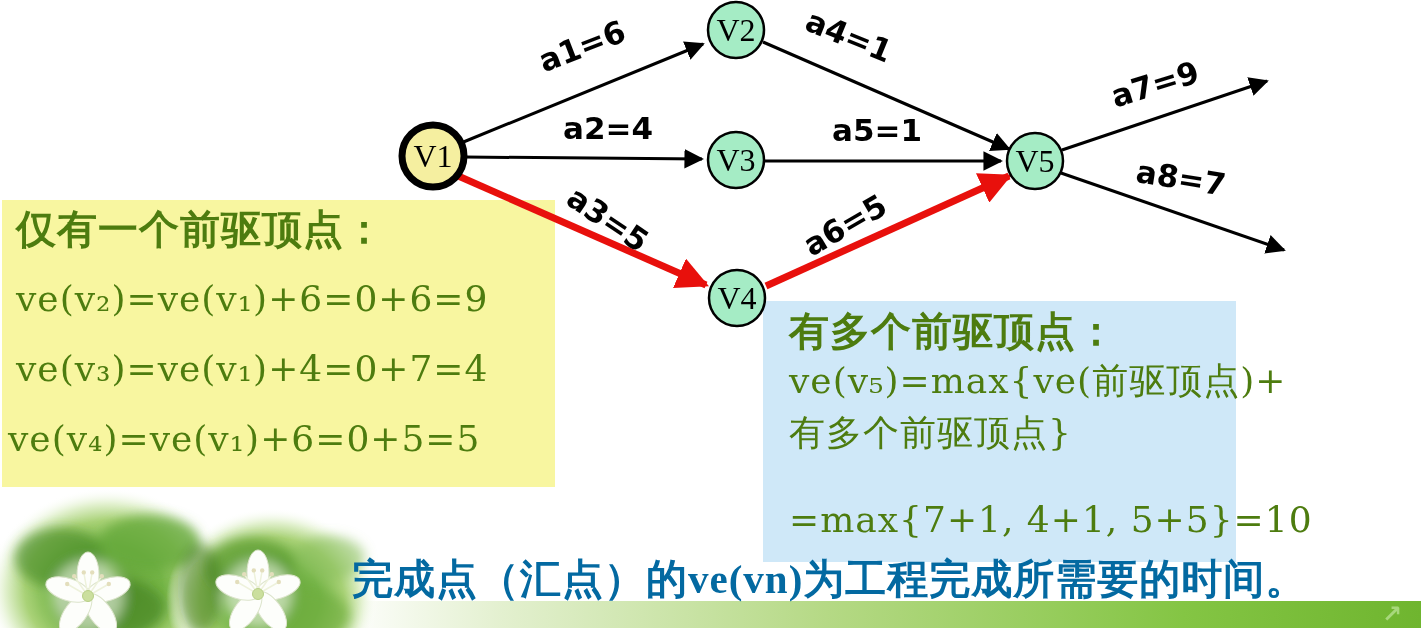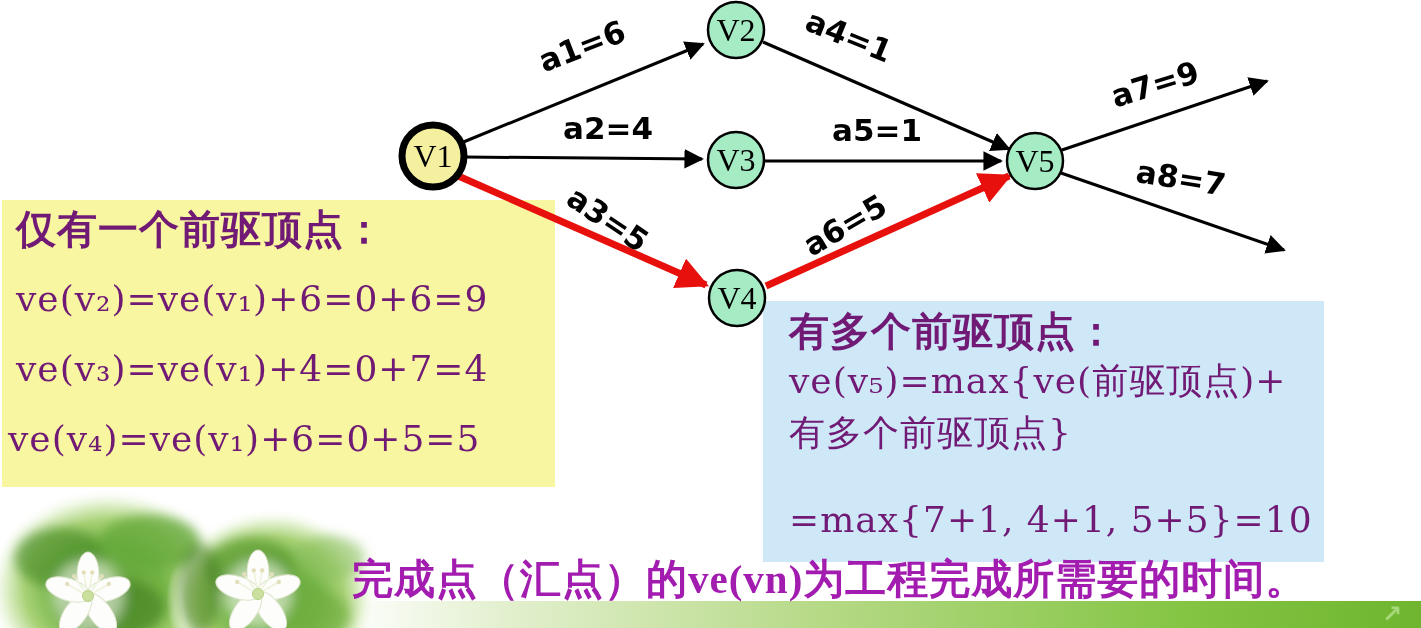--- a/index.html
+++ b/index.html
@@ -2,34 +2,34 @@
 <html><head>
 <meta charset="utf-8">
 <style>
   html,body{margin:0;padding:0;background:#888;}
   .slide{
     position:relative;width:1421px;height:628px;background:#ffffff;
     overflow:hidden;font-family:"Liberation Serif",serif;
   }
   .note{position:absolute;}
   .note.yellow{left:2px;top:200px;width:553px;height:287px;background:#f8f6a0;}
-  .note.blue{left:763px;top:301px;width:561px;height:261px;background:#cfe8f8;}
-  .note-line{position:absolute;white-space:nowrap;color:#701a75;}
+  .note.blue{left:763px;top:301px;width:473px;height:261px;background:#cfe8f8;}
+  .note-line{position:absolute;white-space:nowrap;color:#4d7c0f;}
   .cjk-title{font-family:"Liberation Serif",serif;font-size:40px;font-weight:600;letter-spacing:1px;}
   .formula{font-family:"DejaVu Serif","Liberation Serif",serif;font-size:36px;font-weight:500;letter-spacing:1px;}
   .graph{position:absolute;left:0;top:0;z-index:5;}
   .edge{fill:none;}
   .edge-label{font-family:"DejaVu Sans","Liberation Sans",sans-serif;font-size:31px;font-weight:bold;fill:#000;}
   .node-label{font-family:"Liberation Serif","DejaVu Serif",serif;font-size:32px;fill:#000;}
   .footer-bar{
     position:absolute;left:340px;top:601px;width:1081px;height:27px;z-index:1;
     background:linear-gradient(90deg, rgba(255,255,255,0) 0%, #e3f0cf 15%, #b5d985 45%, #84c544 78%, #6fb52f 100%);
   }
   .footer-text{
-    position:absolute;left:352px;top:552px;z-index:6;white-space:nowrap;color:#a21caf;
+    position:absolute;left:352px;top:552px;z-index:6;white-space:nowrap;color:#0369a1;
     font-family:"Liberation Serif",serif;font-size:41px;font-weight:600;letter-spacing:1px;
   }
   .flower{position:absolute;left:0;top:488px;z-index:4;}
   .corner-arrow{
     position:absolute;left:1382px;top:600px;z-index:7;color:#a8d87c;
     font-family:"DejaVu Sans",sans-serif;font-size:24px;font-weight:bold;
   }
 </style>
 </head>
 <body>

